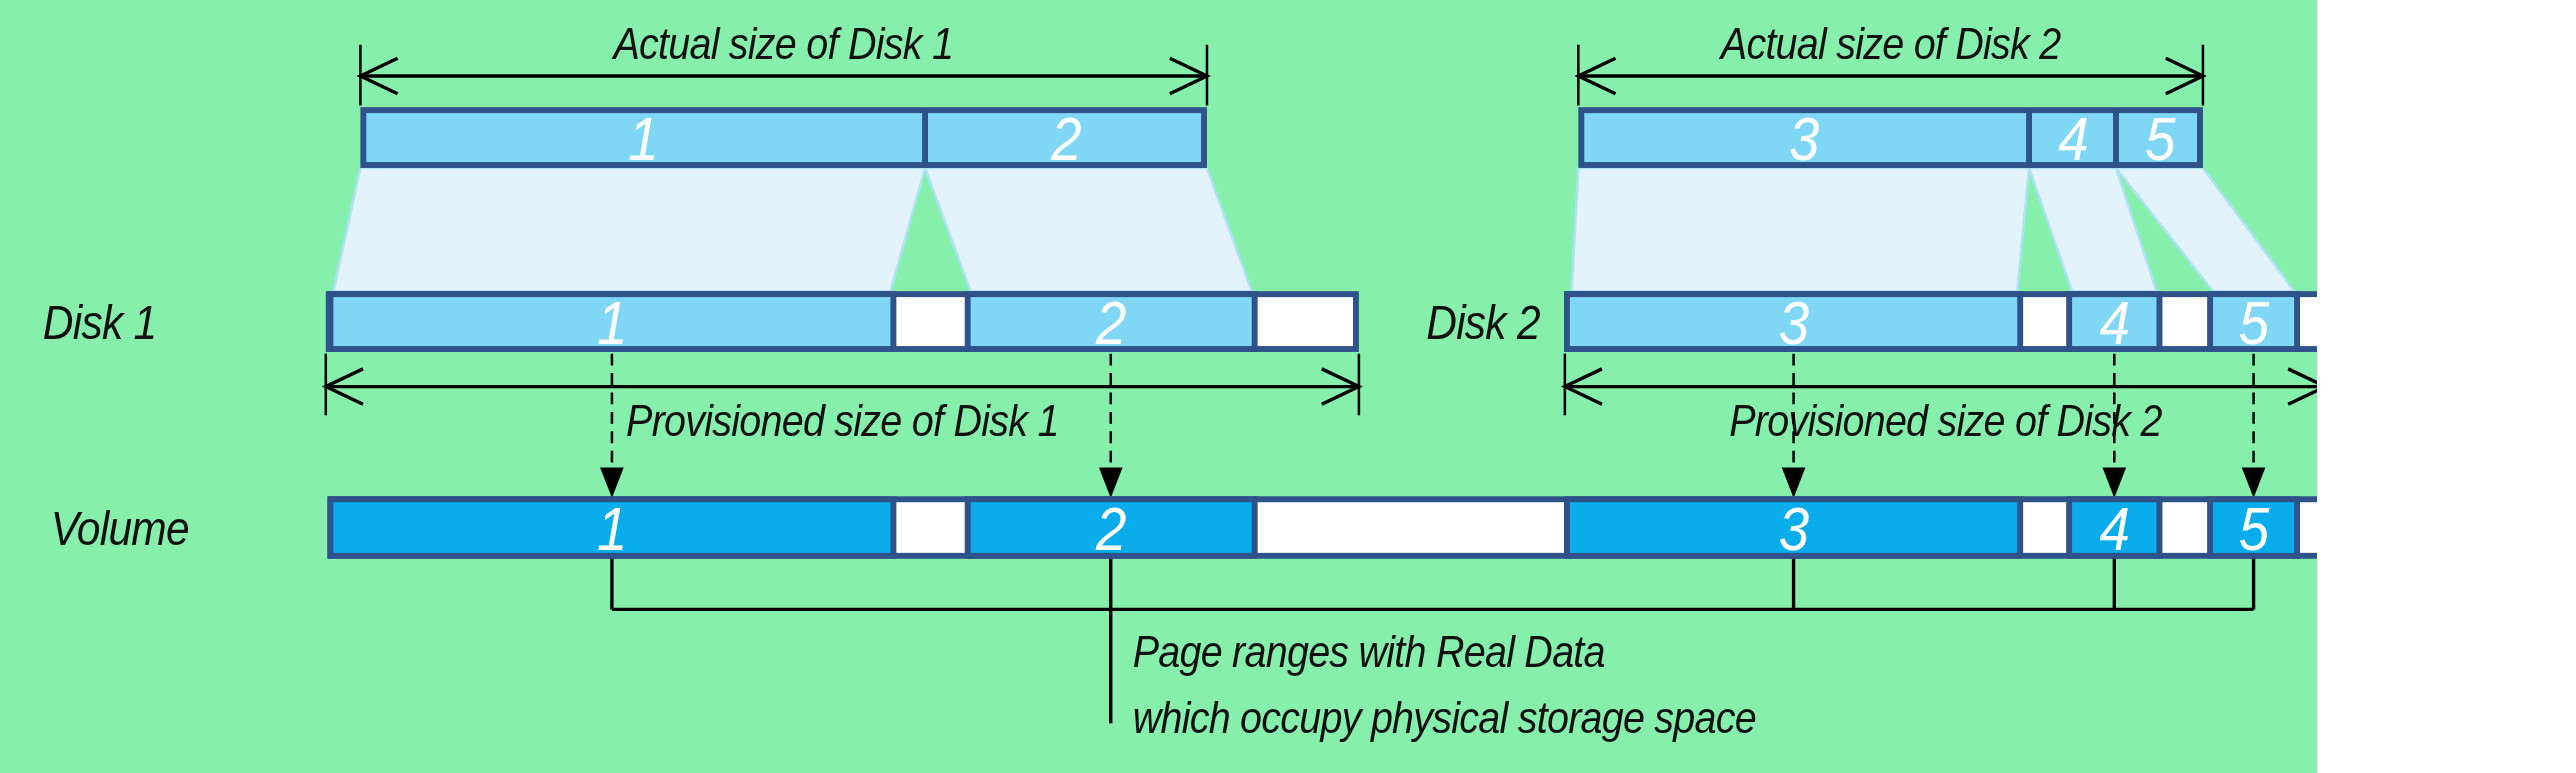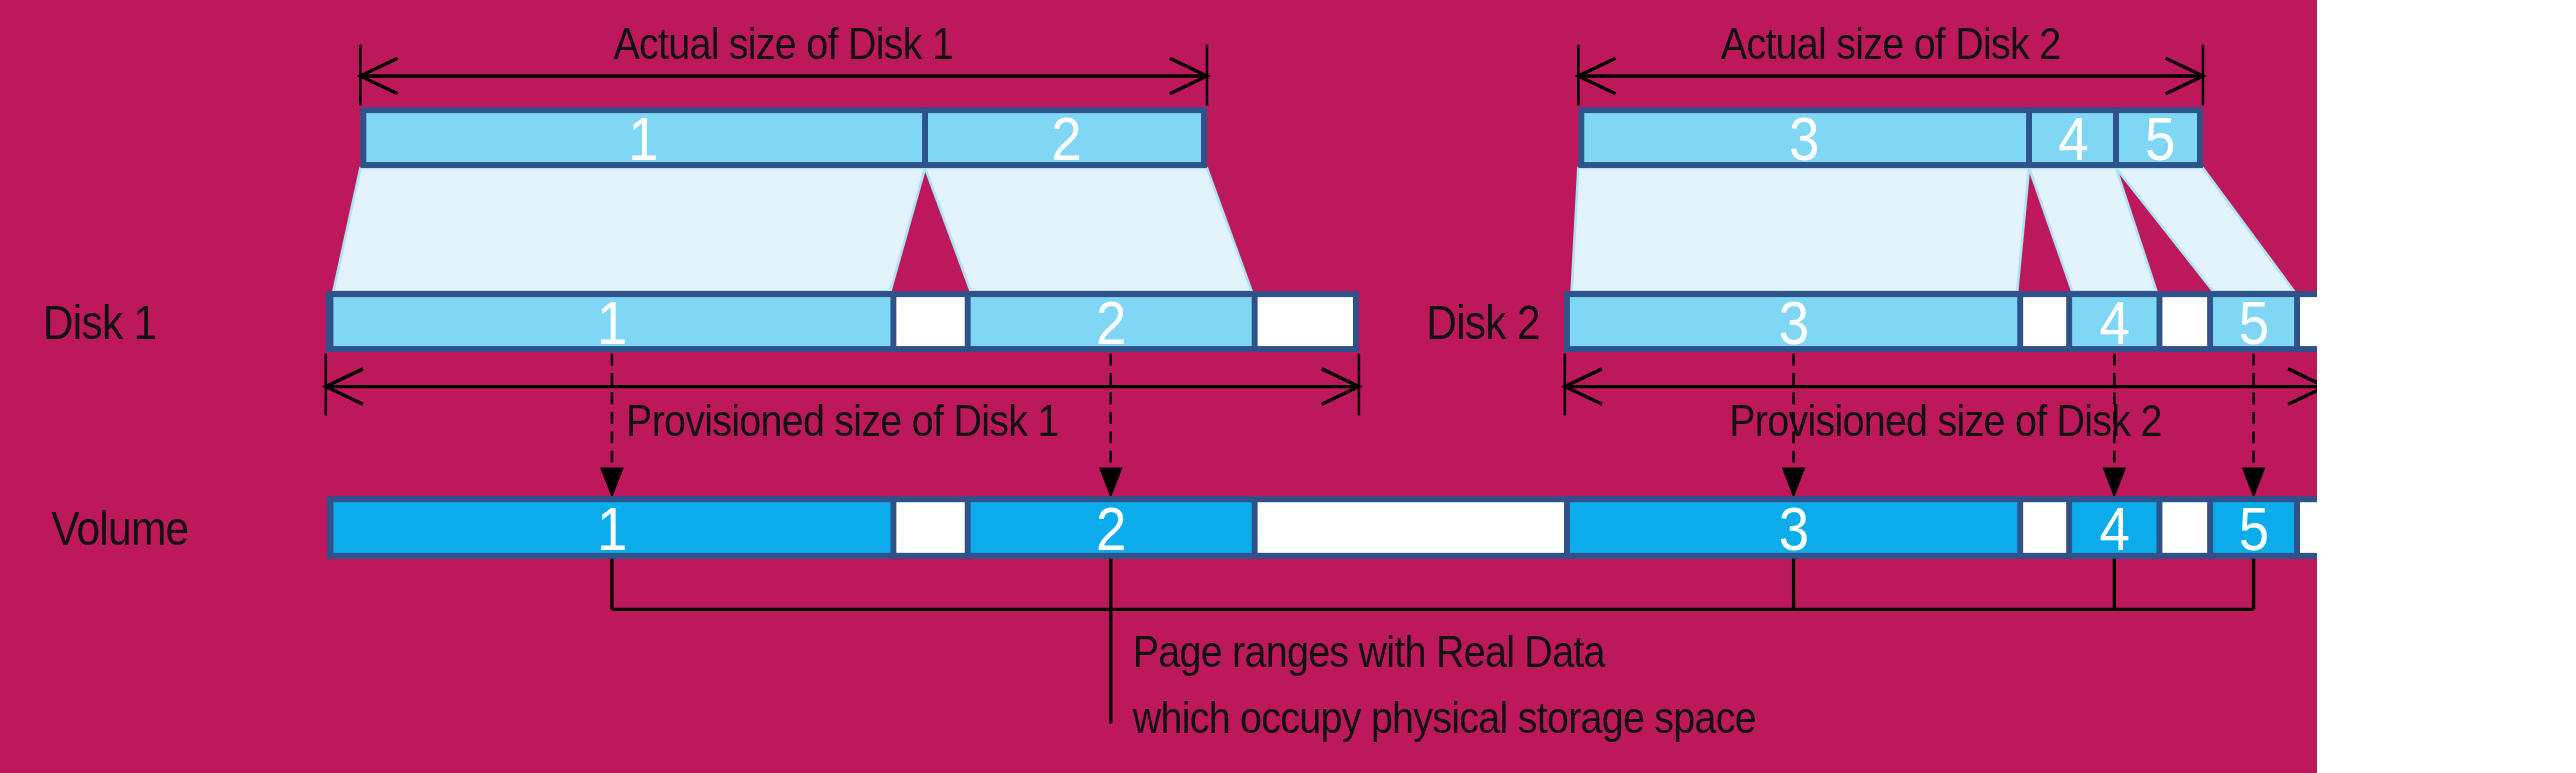--- a/index.html
+++ b/index.html
@@ -3,21 +3,21 @@
 <meta charset="utf-8">
 <style>
   :root{
     --border:#2E5289;
     --disk_fill:#7FD7F5;
     --volume_fill:#0AACEC;
     --trapezoid_fill:#E2F3FC;
     --trapezoid_edge:#AEE2F7;
   }
   html,body{margin:0;padding:0;background:#fff;}
-  .stage{position:relative;width:2317px;height:774px;background:#be185d;overflow:hidden;}
+  .stage{position:relative;width:2317px;height:774px;background:#86efac;overflow:hidden;font-style:italic;}
   svg{display:block;}
   text{
     font-family:"Liberation Sans",sans-serif;
     fill:#111;
     letter-spacing:-1px;
   }
   .num{fill:#fff;font-size:72px;}
   .dimlabel{font-size:52px;}
   .rowlabel{font-size:56px;}
   .note{font-size:52px;}

